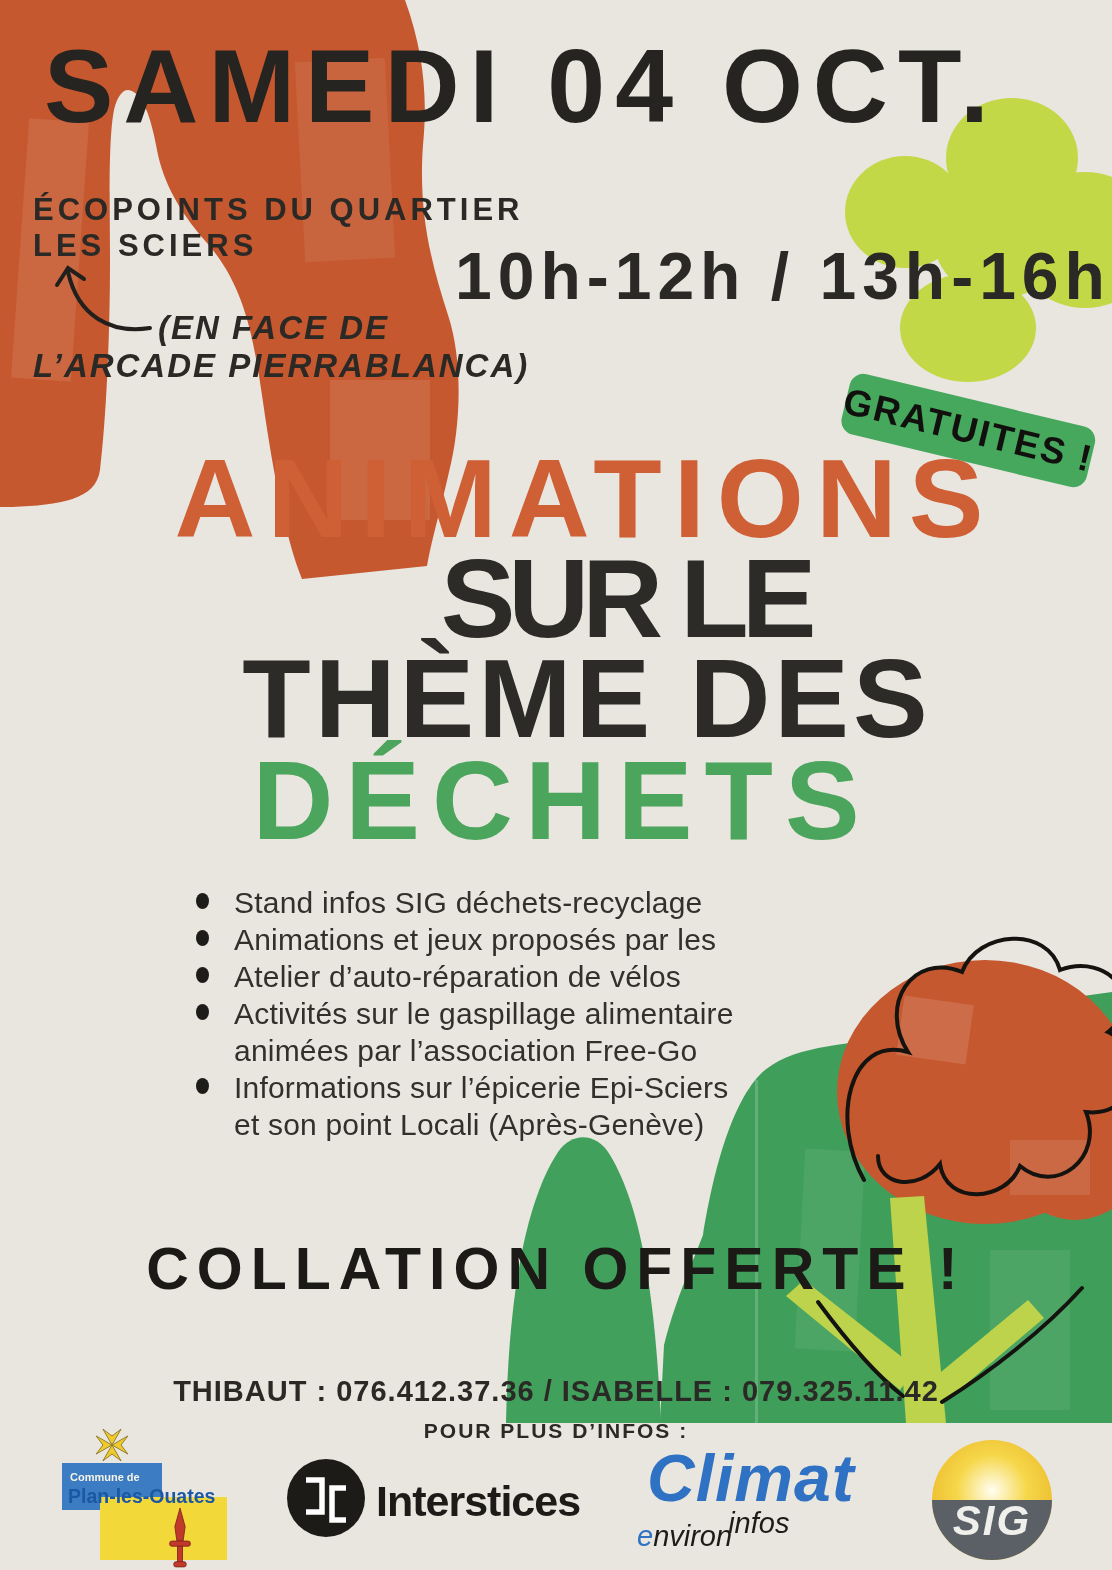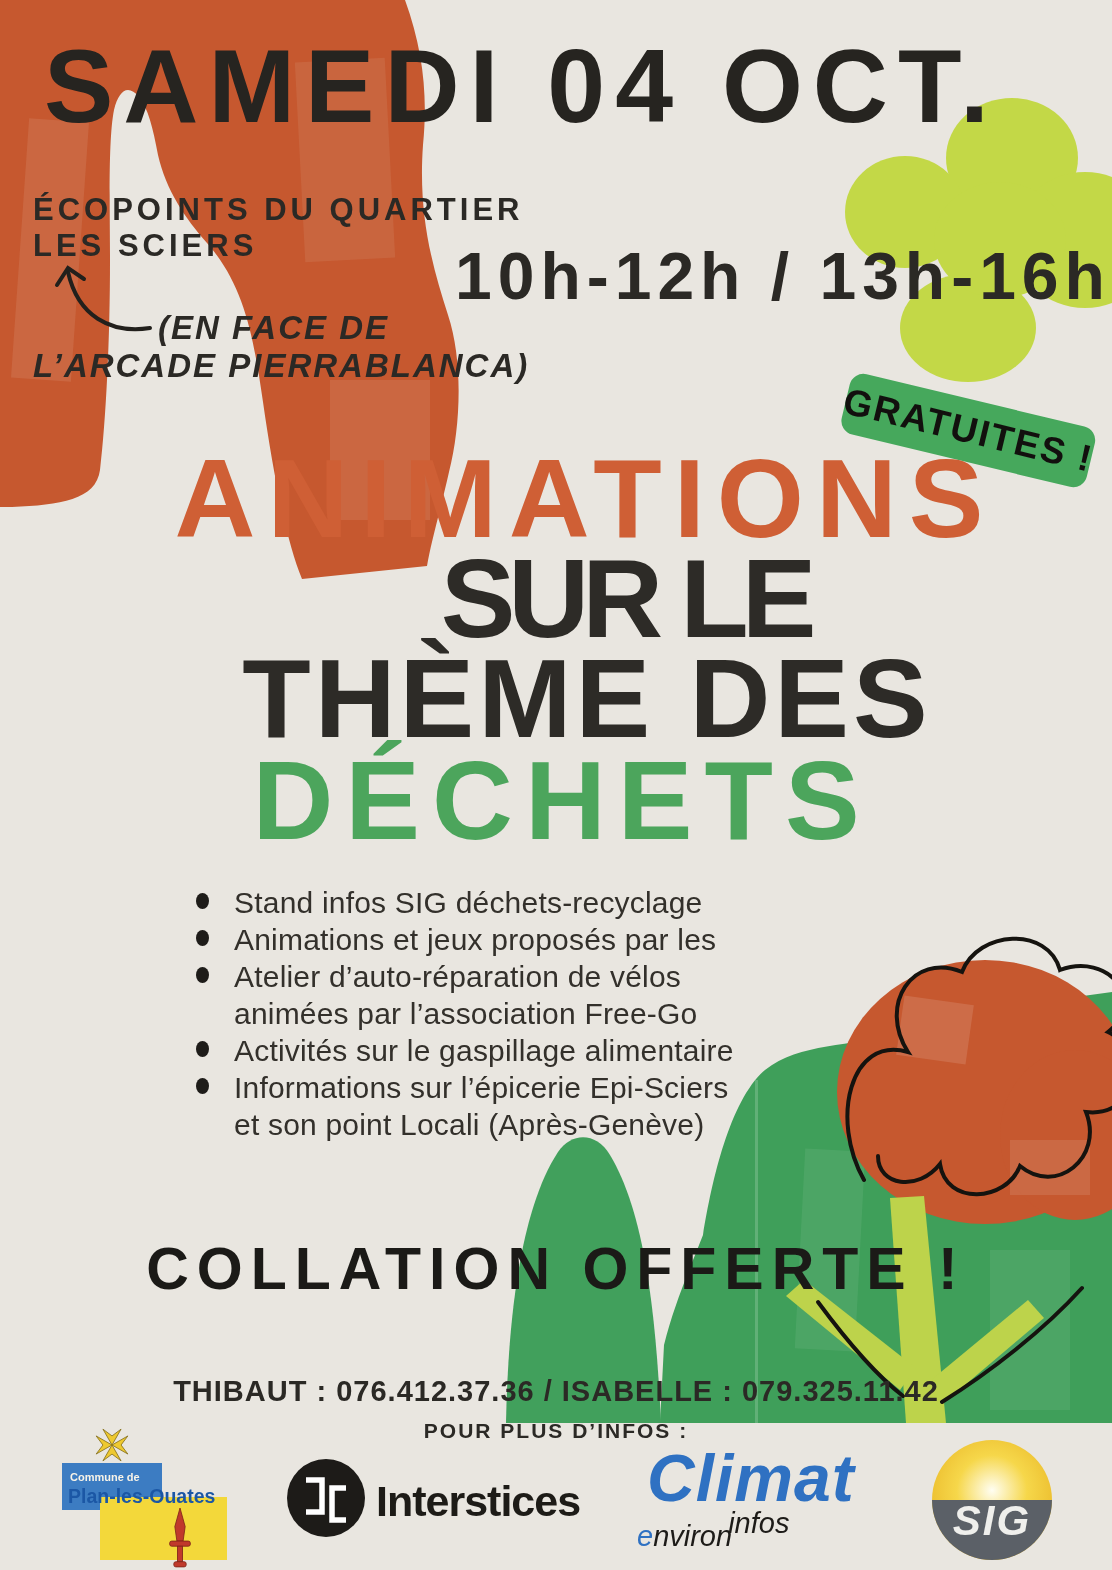--- a/index.html
+++ b/index.html
@@ -170,31 +170,31 @@
           <i></i>
         </span>
       <span class="btxt">Animations et jeux proposés par les</span>
     </div>
     <div class="brow">
       <span class="bdot">
           <i></i>
         </span>
       <span class="btxt">Atelier d’auto-réparation de vélos</span>
     </div>
+    <div class="brow">
+      <span class="bdot">
+          <i></i>
+        </span>
+      <span class="btxt">Activités sur le gaspillage alimentaire</span>
+    </div>
     <div class="brow cont">
       <span class="bdot">
           <i></i>
         </span>
       <span class="btxt">animées par l’association Free-Go</span>
-    </div>
-    <div class="brow">
-      <span class="bdot">
-          <i></i>
-        </span>
-      <span class="btxt">Activités sur le gaspillage alimentaire</span>
     </div>
     <div class="brow">
       <span class="bdot">
           <i></i>
         </span>
       <span class="btxt">Informations sur l’épicerie Epi-Sciers</span>
     </div>
     <div class="brow cont">
       <span class="bdot">
           <i></i>

